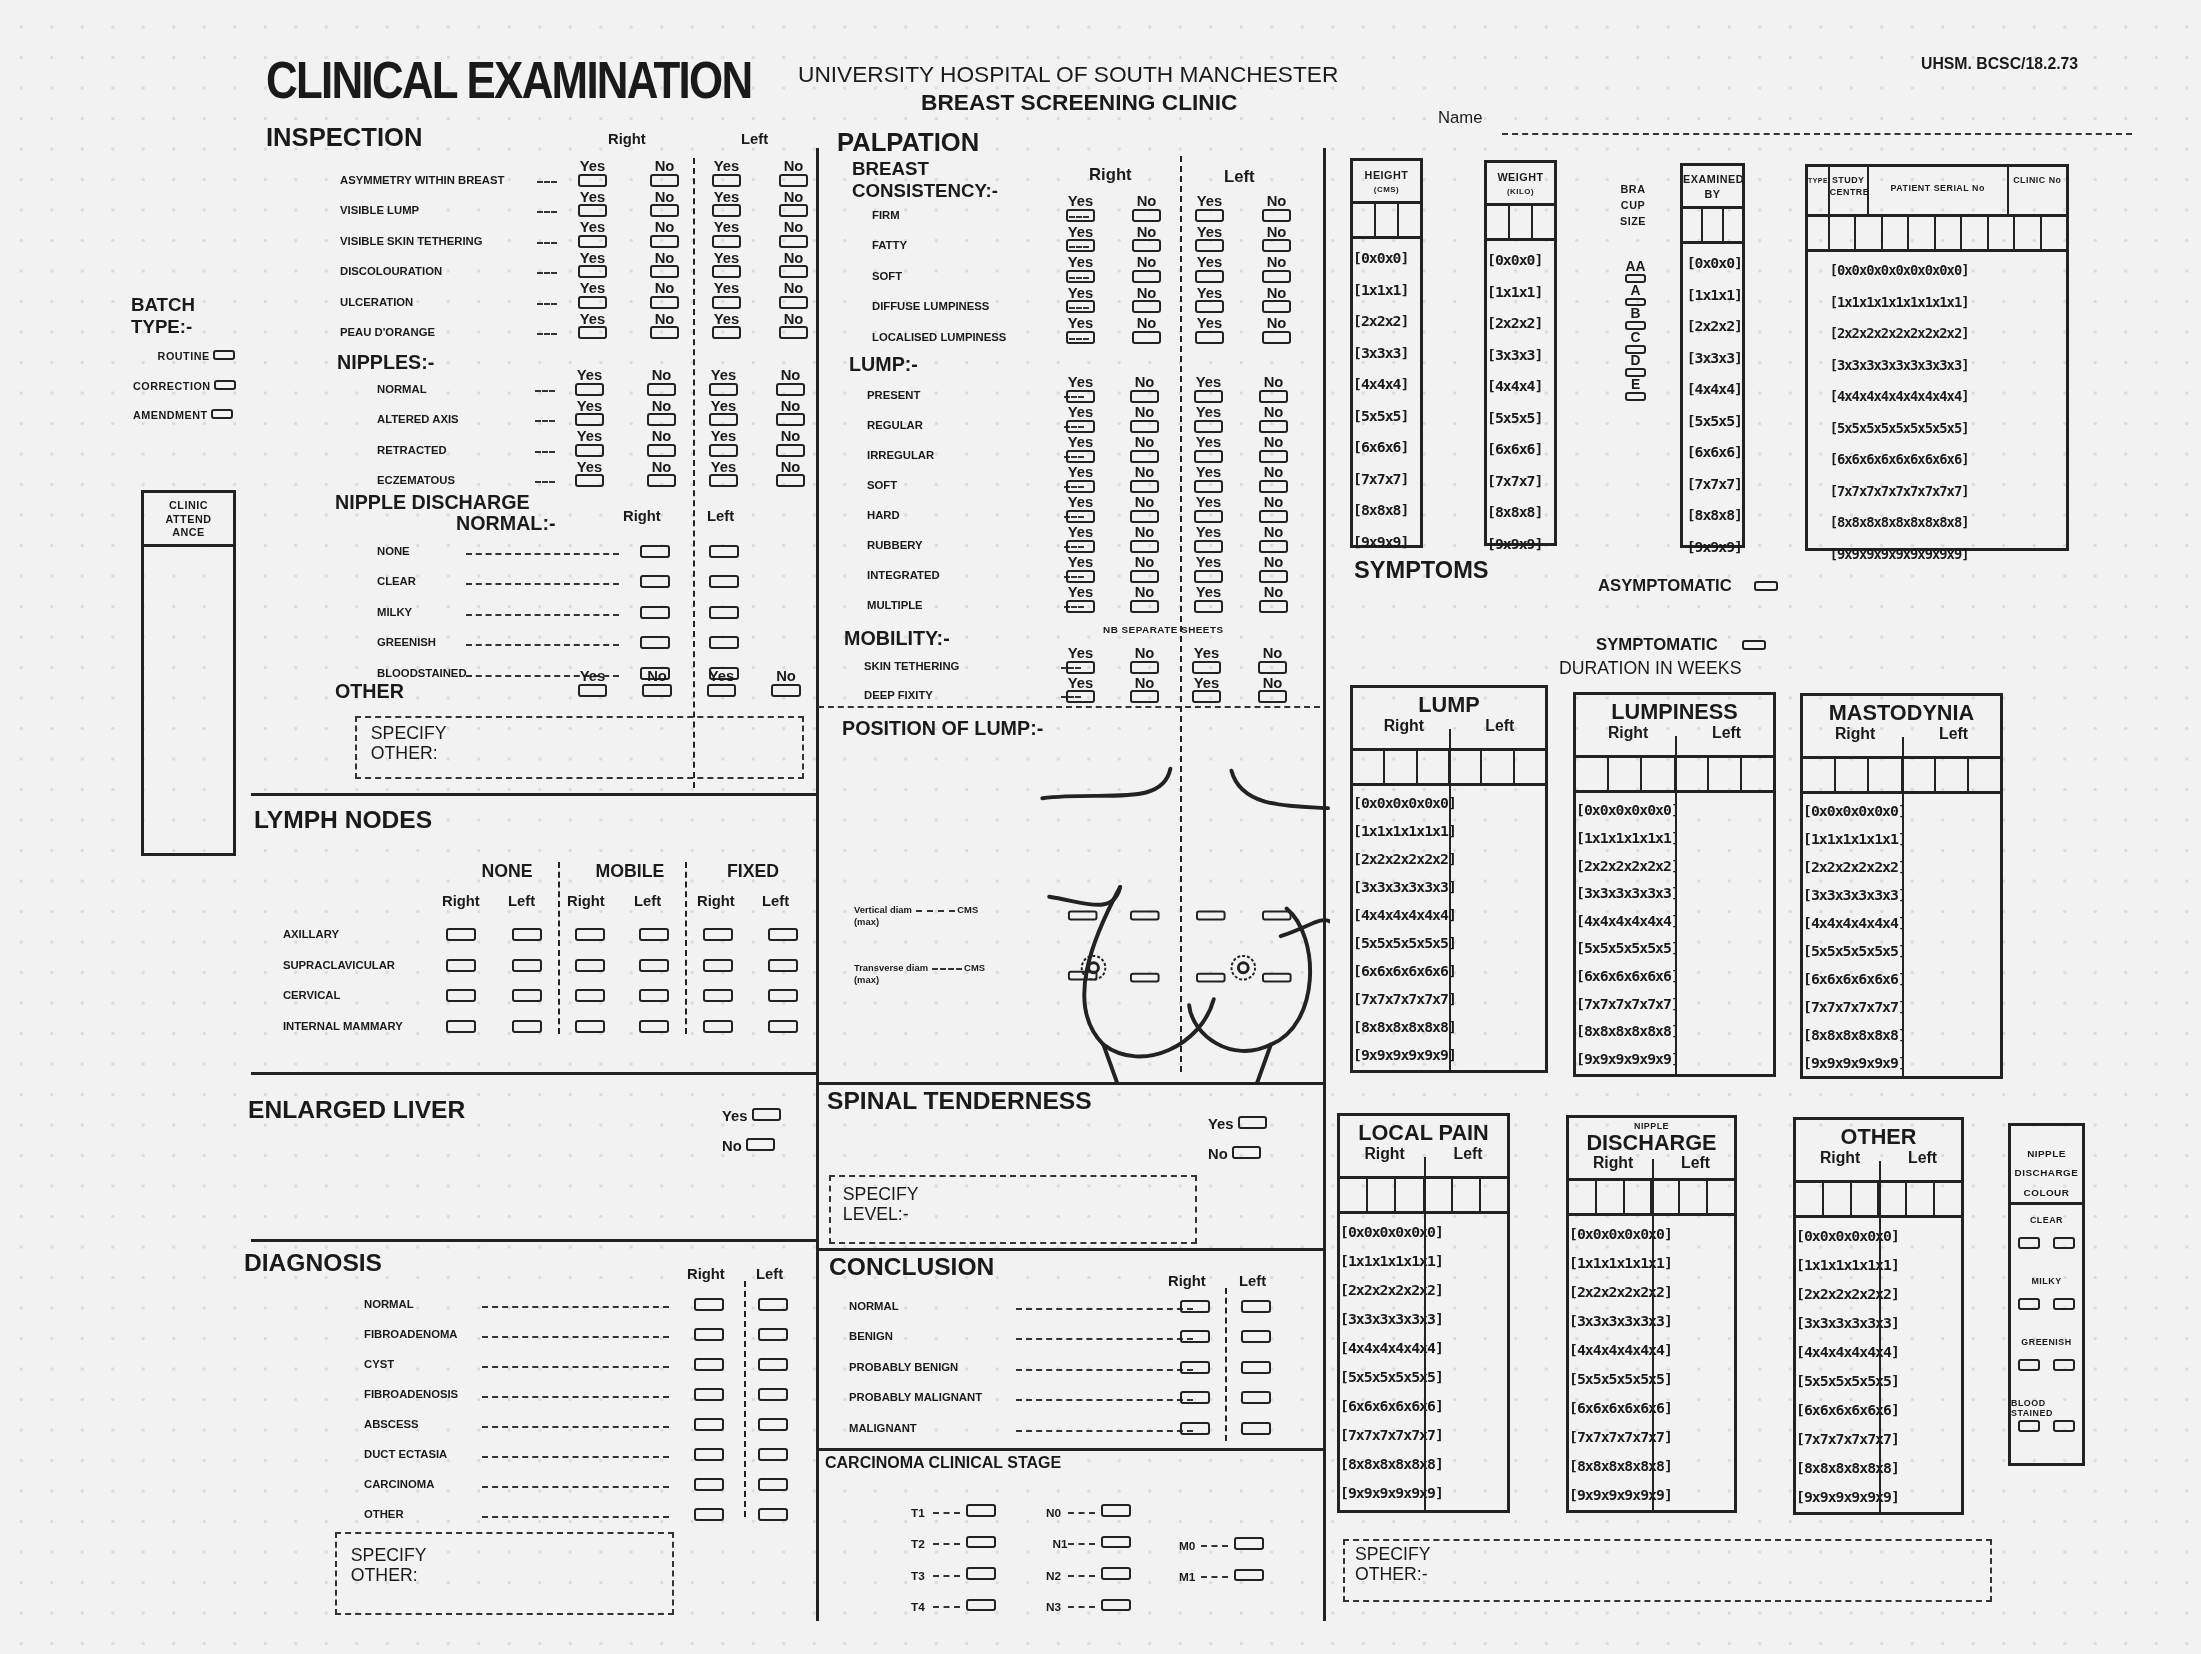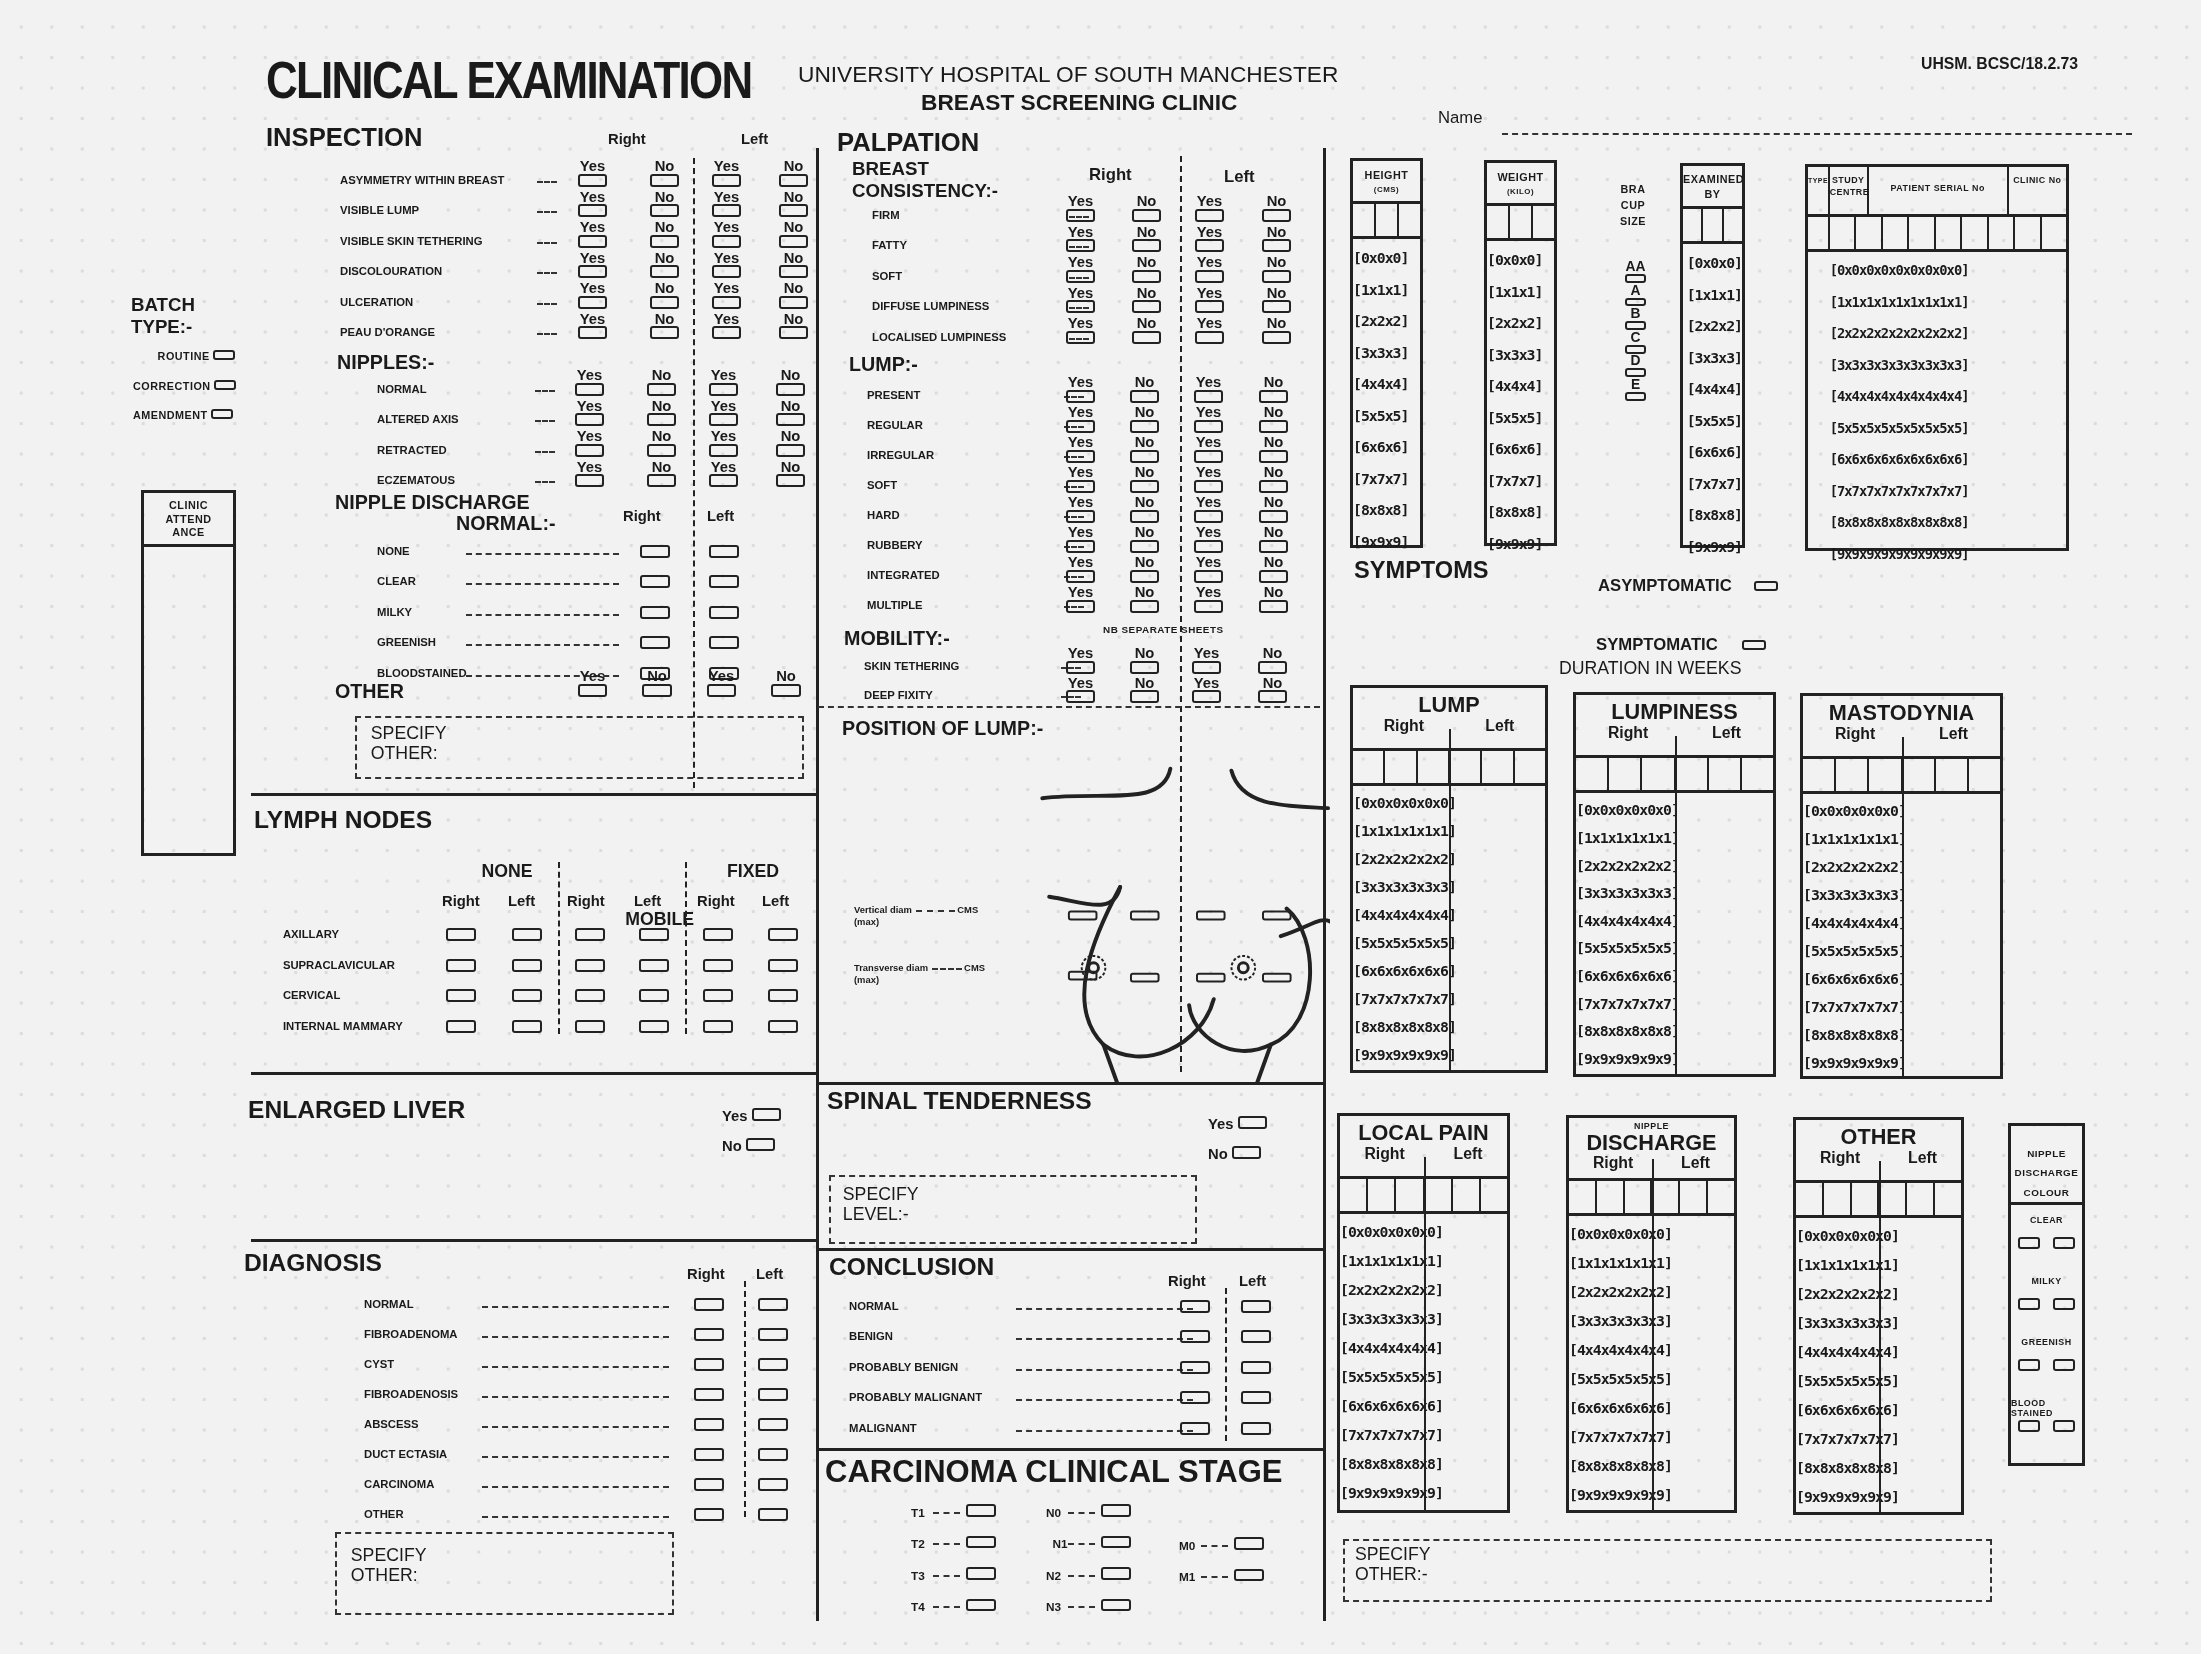--- a/index.html
+++ b/index.html
@@ -389,21 +389,21 @@
   <div>(max)</div>
 </div>
 <div class="abs lbl" style="left:854px;top:962px;font-size:9.4px;line-height:11.8px;">
   <span>Transverse diam</span><span class="dash" style="width:29.6px;"></span> <span>CMS</span>
   <div>(max)</div>
 </div>
 
 <div class="abs sec" style="left:254px;top:806px;font-size:24.6px;">LYMPH NODES</div>
 <div class="abs" style="left:448px;top:861px;display:flex;">
   <div style="width:118px;text-align:center;font-size:17.7px;font-weight:bold;">NONE</div>
-  <div style="width:128px;text-align:right;font-size:17.7px;font-weight:bold;margin-top:48px;">MOBILE</div>
+  <div style="width:128px;text-align:center;font-size:17.7px;font-weight:bold;">MOBILE</div>
   <div style="width:118px;text-align:center;font-size:17.7px;font-weight:bold;">FIXED</div>
 </div>
 <div class="vdash" style="left:558px;top:862px;height:172px;"></div>
 <div class="vdash" style="left:685px;top:862px;height:172px;"></div>
 <div class="abs" id="lymph-grid" style="left:279px;top:893px;">
     <div style="position:relative;height:27.6px;">
       <div class="small" style="position:absolute;left:163px;top:0;">Right</div>
       <div class="small" style="position:absolute;left:229px;top:0;">Left</div>
       <div class="small" style="position:absolute;left:288px;top:0;">Right</div>
       <div class="small" style="position:absolute;left:355px;top:0;">Left</div>
@@ -553,21 +553,21 @@
       <span class="box" style="position: absolute; left: 392px; top: 7.9px;"></span>
     </div>
     <div style="position:relative;height:30.5px;">
       <div class="lbl" style="position:absolute;left:0;top:7.9px;">MALIGNANT</div>
       <div style="position:absolute;left:167px;top:15.8px;width:177px;border-bottom:2px dashed #333;"></div>
       <span class="box" style="position: absolute; left: 331px; top: 7.9px;"></span>
       <span class="box" style="position: absolute; left: 392px; top: 7.9px;"></span>
     </div>
   </div>
 
-<div class="abs sec" style="left:825px;top:1454px;font-size:31px;">CARCINOMA CLINICAL STAGE</div>
+<div class="abs sec" style="left:825px;top:1454px;font-size:16px;">CARCINOMA CLINICAL STAGE</div>
 <div class="abs" id="stage-t" style="left:911px;top:1504px;">
     <div style="height:31.5px;font-size:11.8px;font-weight:bold;white-space:nowrap;"><span style="display:inline-block;width:21.7px;">T1</span><span style="display:inline-block;width:27.6px;border-bottom:2px dashed #333;margin:0 5.9px 3px 0;"></span><span class="box"></span></div>
     <div style="height:31.5px;font-size:11.8px;font-weight:bold;white-space:nowrap;"><span style="display:inline-block;width:21.7px;">T2</span><span style="display:inline-block;width:27.6px;border-bottom:2px dashed #333;margin:0 5.9px 3px 0;"></span><span class="box"></span></div>
     <div style="height:31.5px;font-size:11.8px;font-weight:bold;white-space:nowrap;"><span style="display:inline-block;width:21.7px;">T3</span><span style="display:inline-block;width:27.6px;border-bottom:2px dashed #333;margin:0 5.9px 3px 0;"></span><span class="box"></span></div>
     <div style="height:31.5px;font-size:11.8px;font-weight:bold;white-space:nowrap;"><span style="display:inline-block;width:21.7px;">T4</span><span style="display:inline-block;width:27.6px;border-bottom:2px dashed #333;margin:0 5.9px 3px 0;"></span><span class="box"></span></div>
   </div>
 <div class="abs" id="stage-n" style="left:1046px;top:1504px;">
     <div style="height:31.5px;font-size:11.8px;font-weight:bold;white-space:nowrap;"><span style="display:inline-block;width:21.7px;">N0</span><span style="display:inline-block;width:27.6px;border-bottom:2px dashed #333;margin:0 5.9px 3px 0;"></span><span class="box"></span></div>
     <div style="height:31.5px;font-size:11.8px;font-weight:bold;white-space:nowrap;"><span style="display:inline-block;width:21.7px;text-align:right;">N1</span><span style="display:inline-block;width:27.6px;border-bottom:2px dashed #333;margin:0 5.9px 3px 0;"></span><span class="box"></span></div>
     <div style="height:31.5px;font-size:11.8px;font-weight:bold;white-space:nowrap;"><span style="display:inline-block;width:21.7px;">N2</span><span style="display:inline-block;width:27.6px;border-bottom:2px dashed #333;margin:0 5.9px 3px 0;"></span><span class="box"></span></div>

